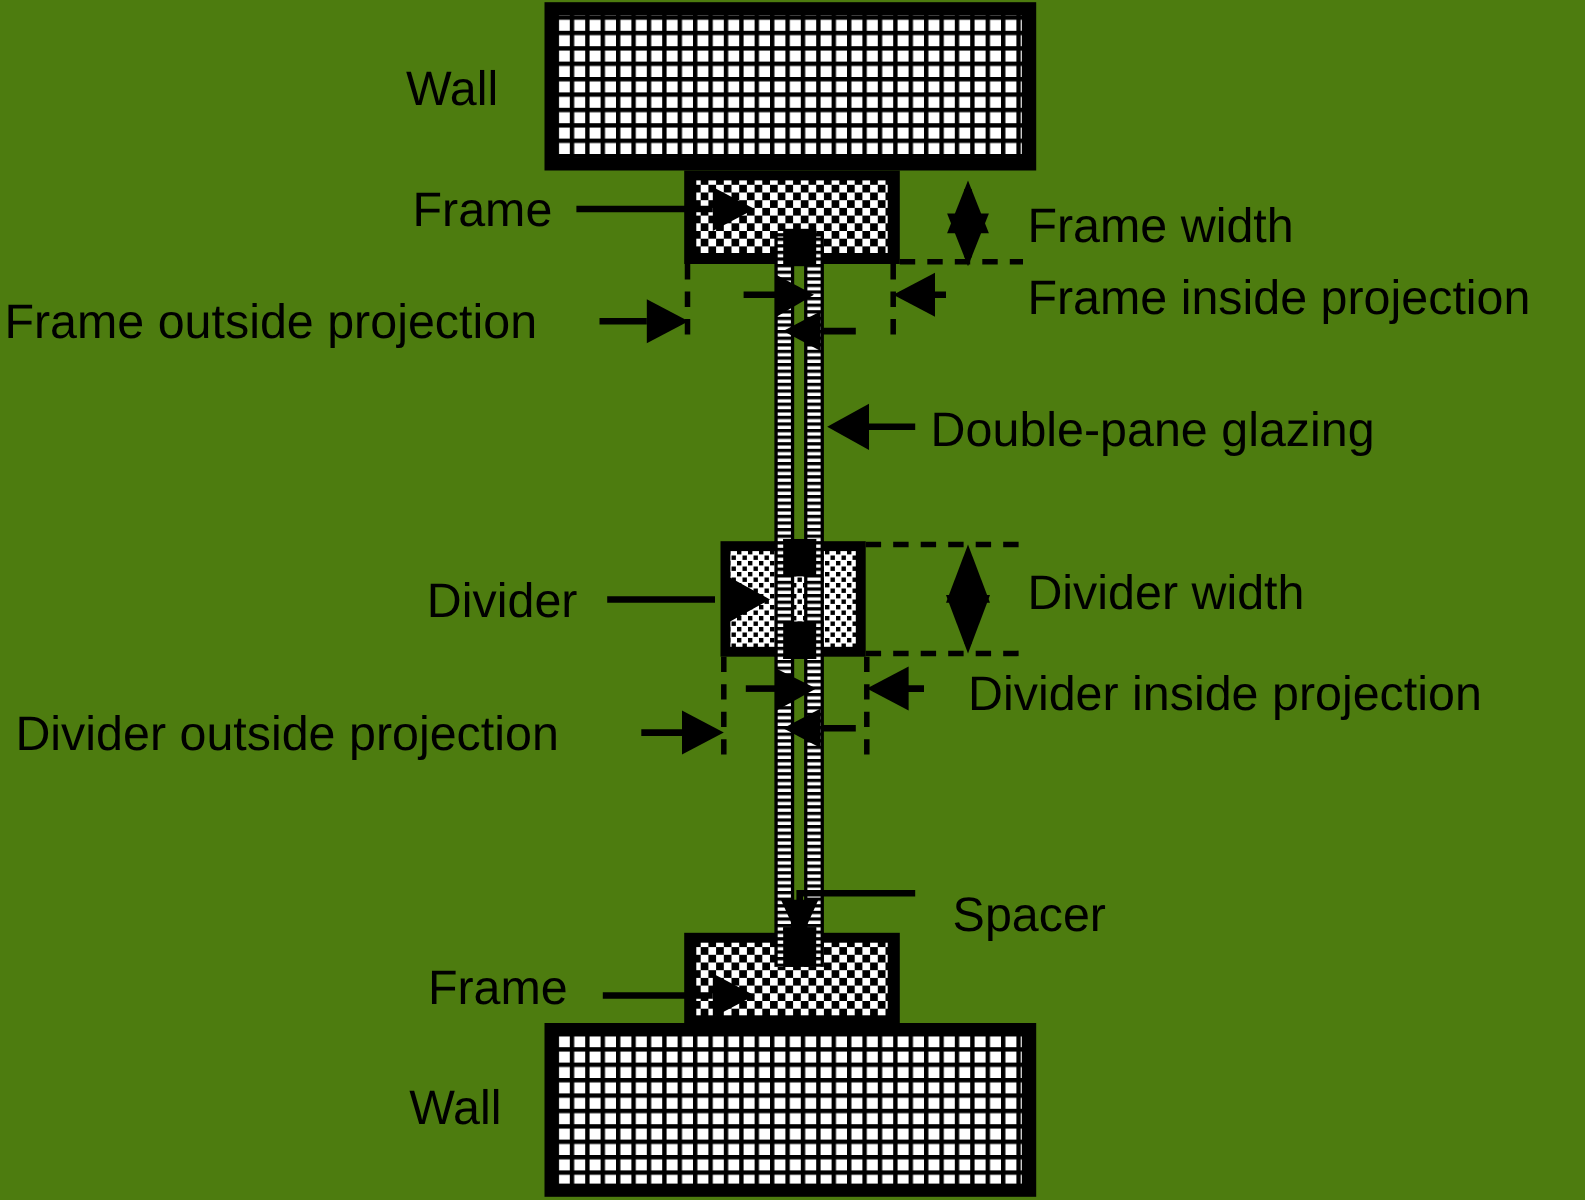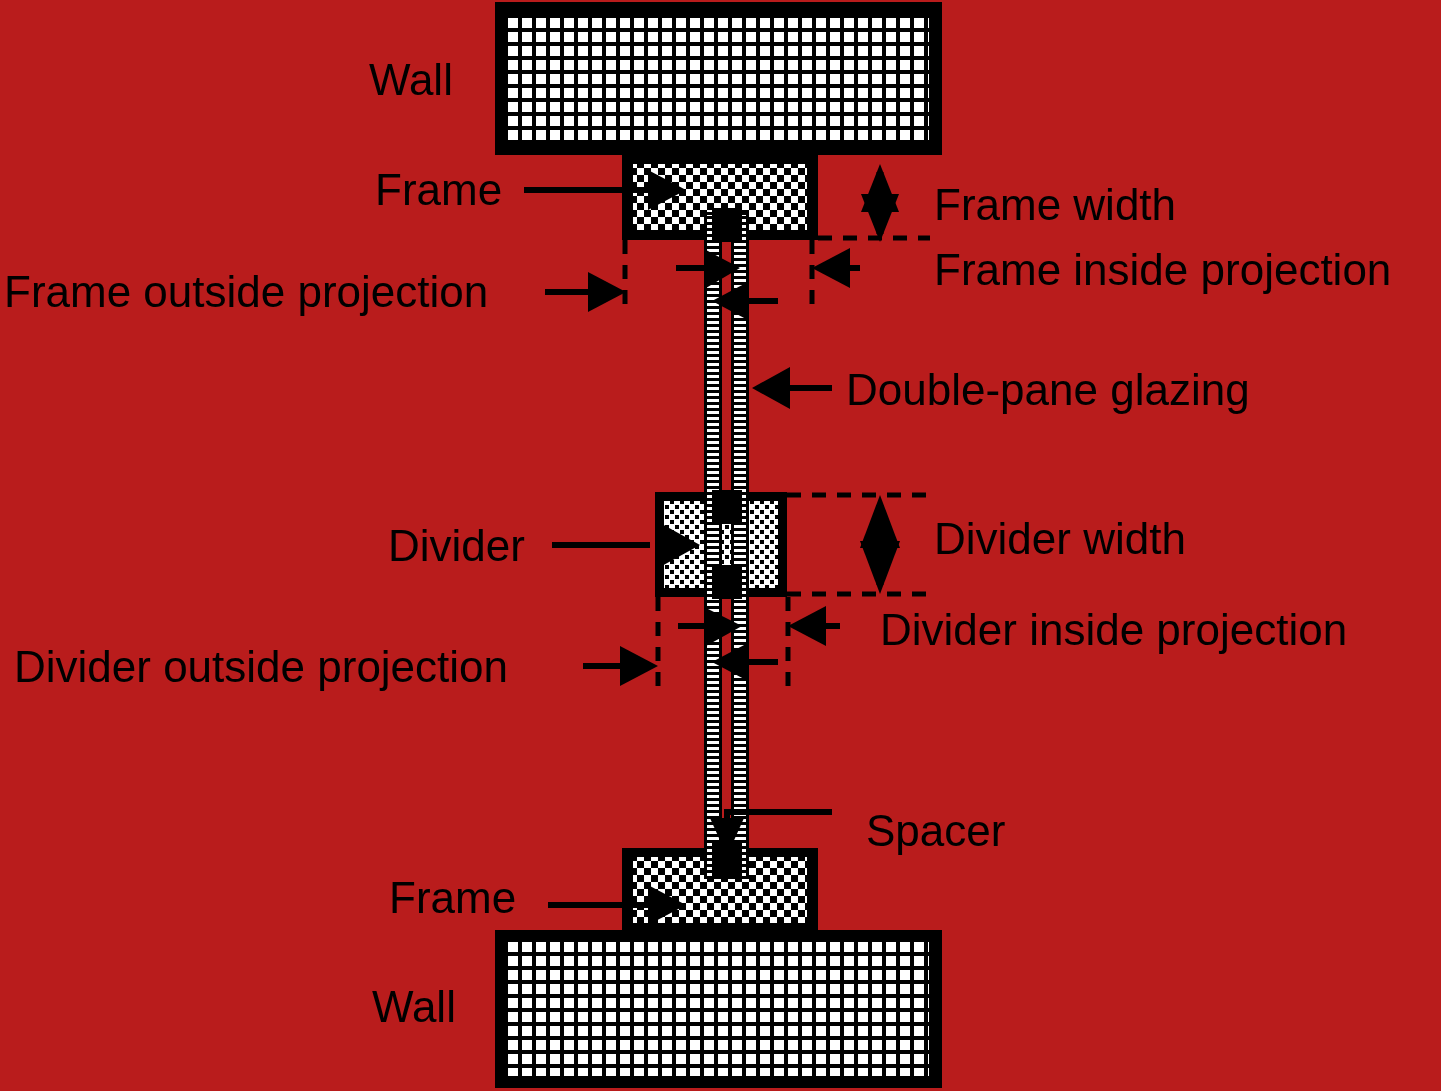--- a/index.html
+++ b/index.html
@@ -1,18 +1,18 @@
 <!DOCTYPE html>
 <html><head>
 <meta charset="utf-8">
 <style>
   html,body{margin:0;padding:0;background:#ffffff;}
   body{width:1441px;height:1091px;overflow:hidden;
        font-family:"Liberation Sans","DejaVu Sans",sans-serif;}
-  #stage{position:relative;width:1441px;height:1091px;background:#b91c1c;}
+  #stage{position:relative;width:1441px;height:1091px;background:#4d7c0f;}
   svg{display:block;}
   .lbl{font-family:"Liberation Sans","DejaVu Sans",sans-serif;
        font-size:44px;fill:#000;stroke:none;}
 </style>
 </head>
 <body>
 
 <div id="stage">
 <svg width="1441" height="1091" viewBox="0 0 1441 1091">
 

